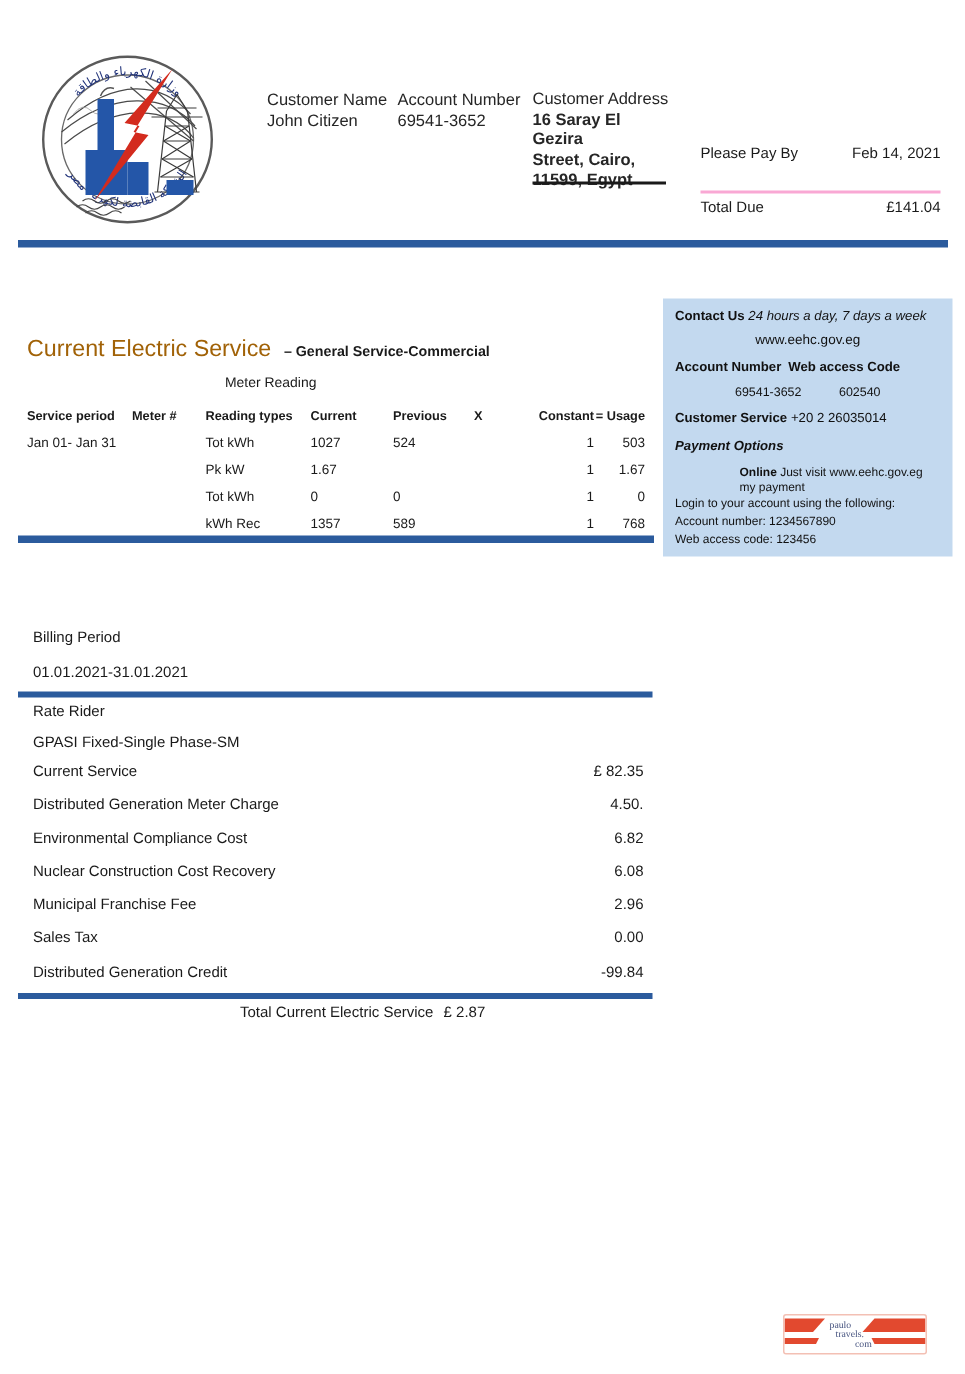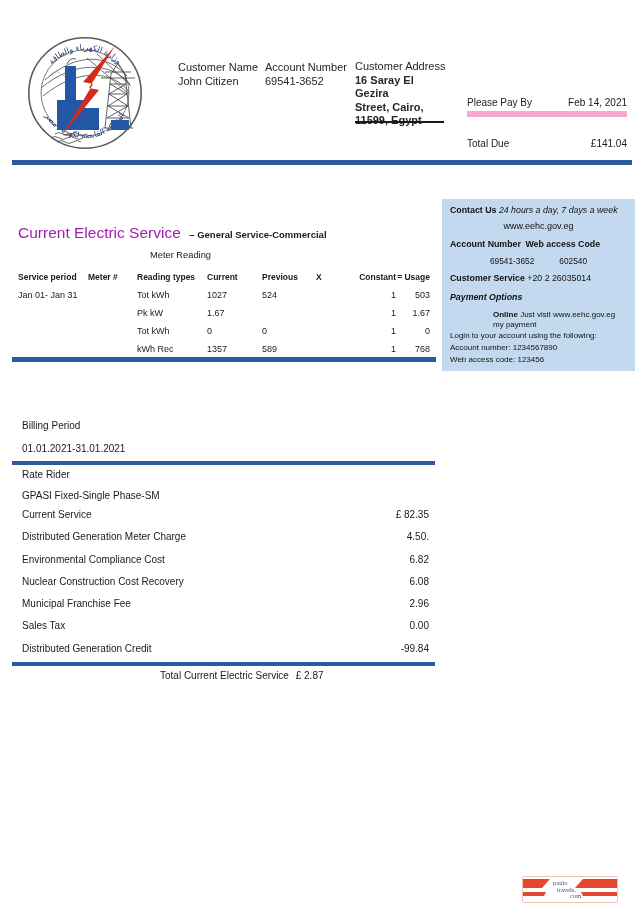--- a/index.html
+++ b/index.html
@@ -9,21 +9,21 @@
   
   .hcol{position:absolute;top:60px;font-size:11px;line-height:14px;color:#262626;}
   .hcol .lbl{color:#262626;}
   .addr{line-height:13.5px;}
   .addr .bold{font-weight:bold;}
   .addr-underline{position:absolute;left:355px;top:121px;width:89px;height:1.6px;background:#1a1a1a;}
 
   
   .paybox{position:absolute;left:467px;top:96px;width:160px;font-size:10px;color:#1a1a1a;}
   .payrow{display:flex;justify-content:space-between;line-height:13px;}
-  .payrow-top{border-bottom:6px solid #f9a8d4;padding-bottom:2px;margin-bottom:20px;}
+  .payrow-top{border-bottom:2px solid #f9a8d4;padding-bottom:18px;margin-bottom:3px;}
 
   .rule{position:absolute;background:#2b5b9d;}
   .rule-top{left:12px;top:160px;width:620px;height:5px;}
   .rule-meter{left:12px;top:357px;width:424px;height:5px;}
   .rule-bill1{left:12px;top:461px;width:423px;height:4px;}
   .rule-bill2{left:12px;top:662px;width:423px;height:4px;}
 
   
   .cb{position:absolute;left:442px;top:199px;width:193px;height:172px;background:#c3d9ef;
       box-sizing:border-box;padding:6px 8px;font-size:8.8px;color:#111;}
@@ -35,21 +35,21 @@
   .cb-labels .w1{display:inline-block;width:73px;}
   .cb-vals{margin-top:6px;line-height:10px;font-size:8.3px;margin-left:40px;}
   .cb-vals .w1{display:inline-block;width:67px;}
   .cb-cs{margin-top:7px;line-height:11px;}
   .cb-po{margin-top:8px;line-height:11px;font-style:italic;}
   .cb-online{margin-top:7px;line-height:10px;font-size:8px;margin-left:43px;}
   .cb-sm{line-height:12px;font-size:8px;}
 
   
   .sec-title{position:absolute;left:18px;top:224px;white-space:nowrap;}
-  .sec-main{font-size:15.5px;color:#a21caf;}
+  .sec-main{font-size:15.5px;color:#a16207;}
   .sec-sub{font-size:9.5px;font-weight:bold;margin-left:4px;}
   .meter-label{position:absolute;left:150px;top:250px;width:140px;text-align:left;font-size:9.3px;}
 
   
   .mtable{position:absolute;left:18px;top:268px;display:grid;
           grid-template-columns:70px 49px 70px 55px 54px 30px 50px 34px;
           grid-auto-rows:18px;font-size:9px;color:#1a1a1a;}
   .mc{line-height:18px;white-space:nowrap;}
   .hc{font-weight:bold;font-size:8.5px;}
   .cc{text-align:right;}

